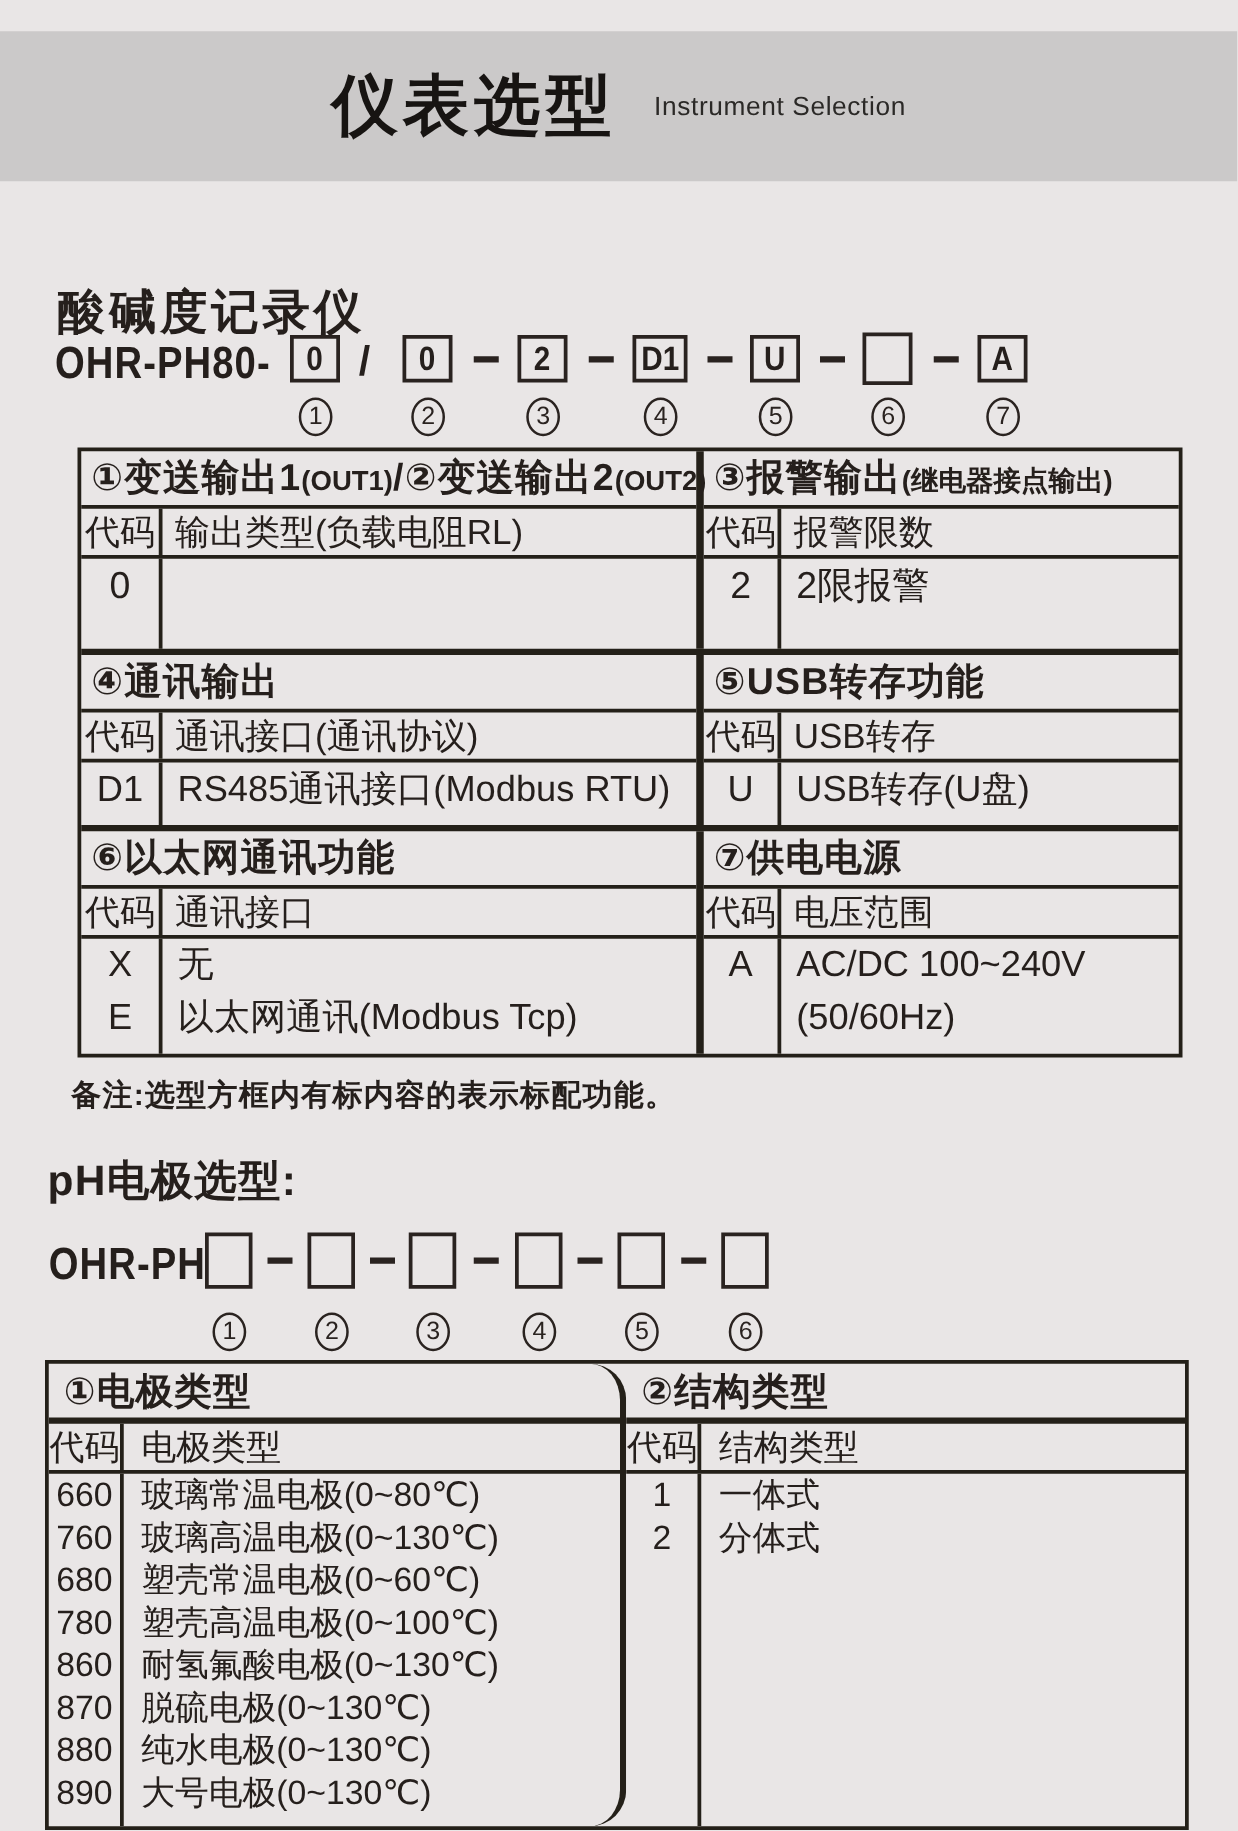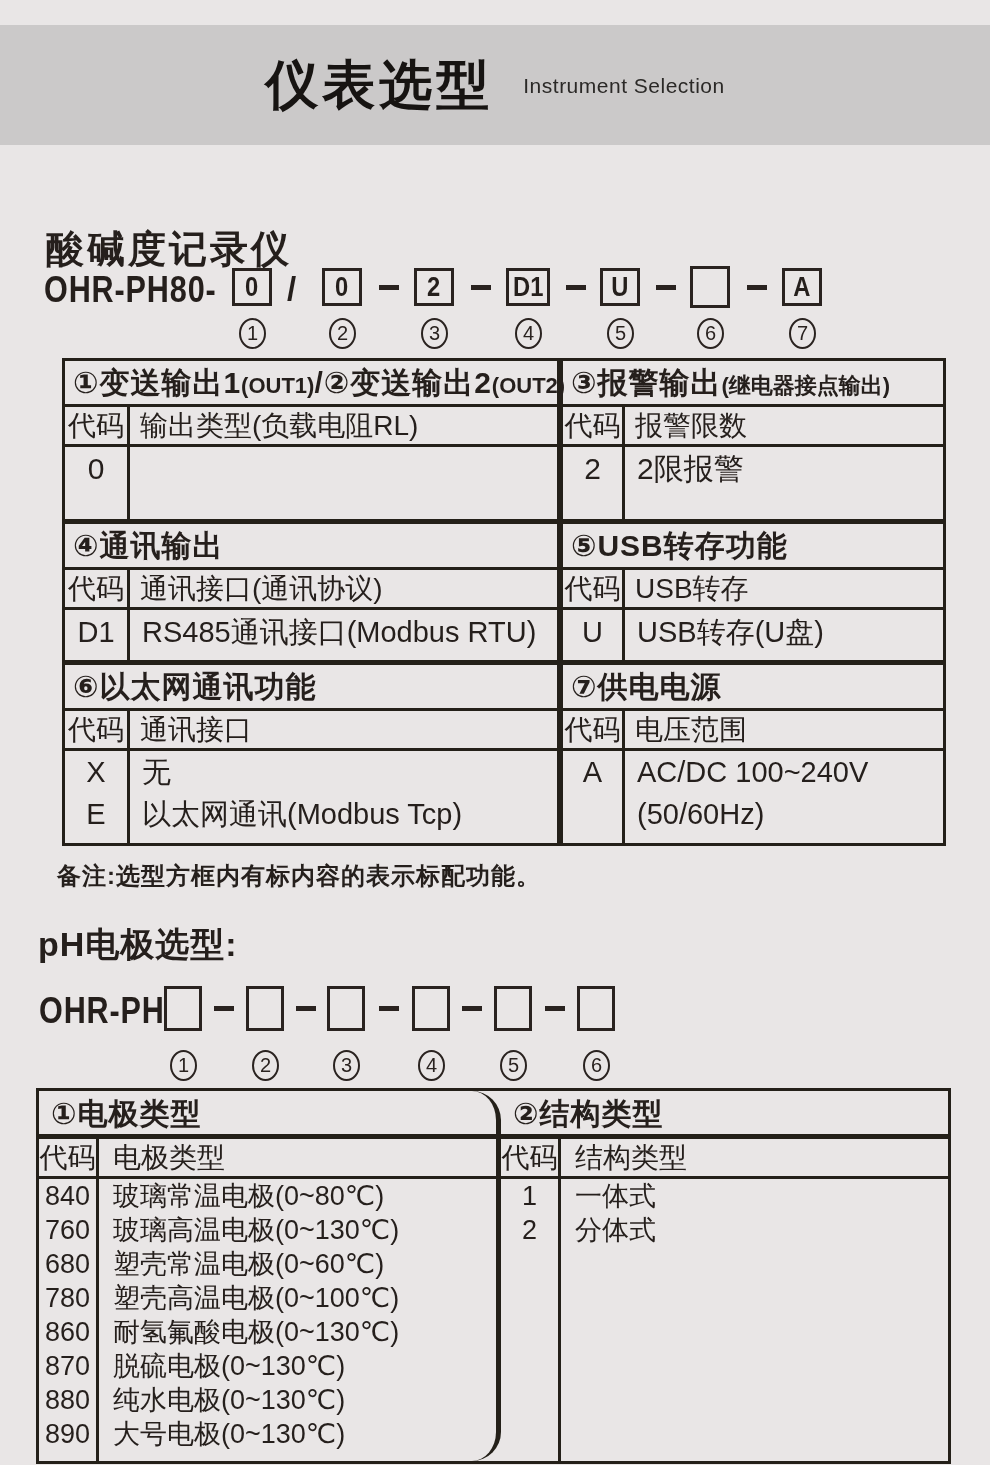--- a/index.html
+++ b/index.html
@@ -262,21 +262,21 @@
 
   <div class="abs etab">
     <div class="ehalf ehl">
       <div class="eheader">①电极类型</div>
       <div class="esub">
         <div class="code">代码</div>
         <div class="desc">电极类型</div>
       </div>
       <div class="edat">
         <div class="codecol">
-          <div class="ln">840</div>
+          <div class="ln">660</div>
           <div class="ln">760</div>
           <div class="ln">680</div>
           <div class="ln">780</div>
           <div class="ln">860</div>
           <div class="ln">870</div>
           <div class="ln">880</div>
           <div class="ln">890</div>
         </div>
         <div class="desccol">
           <div class="ln">玻璃常温电极(0~80℃)</div>

